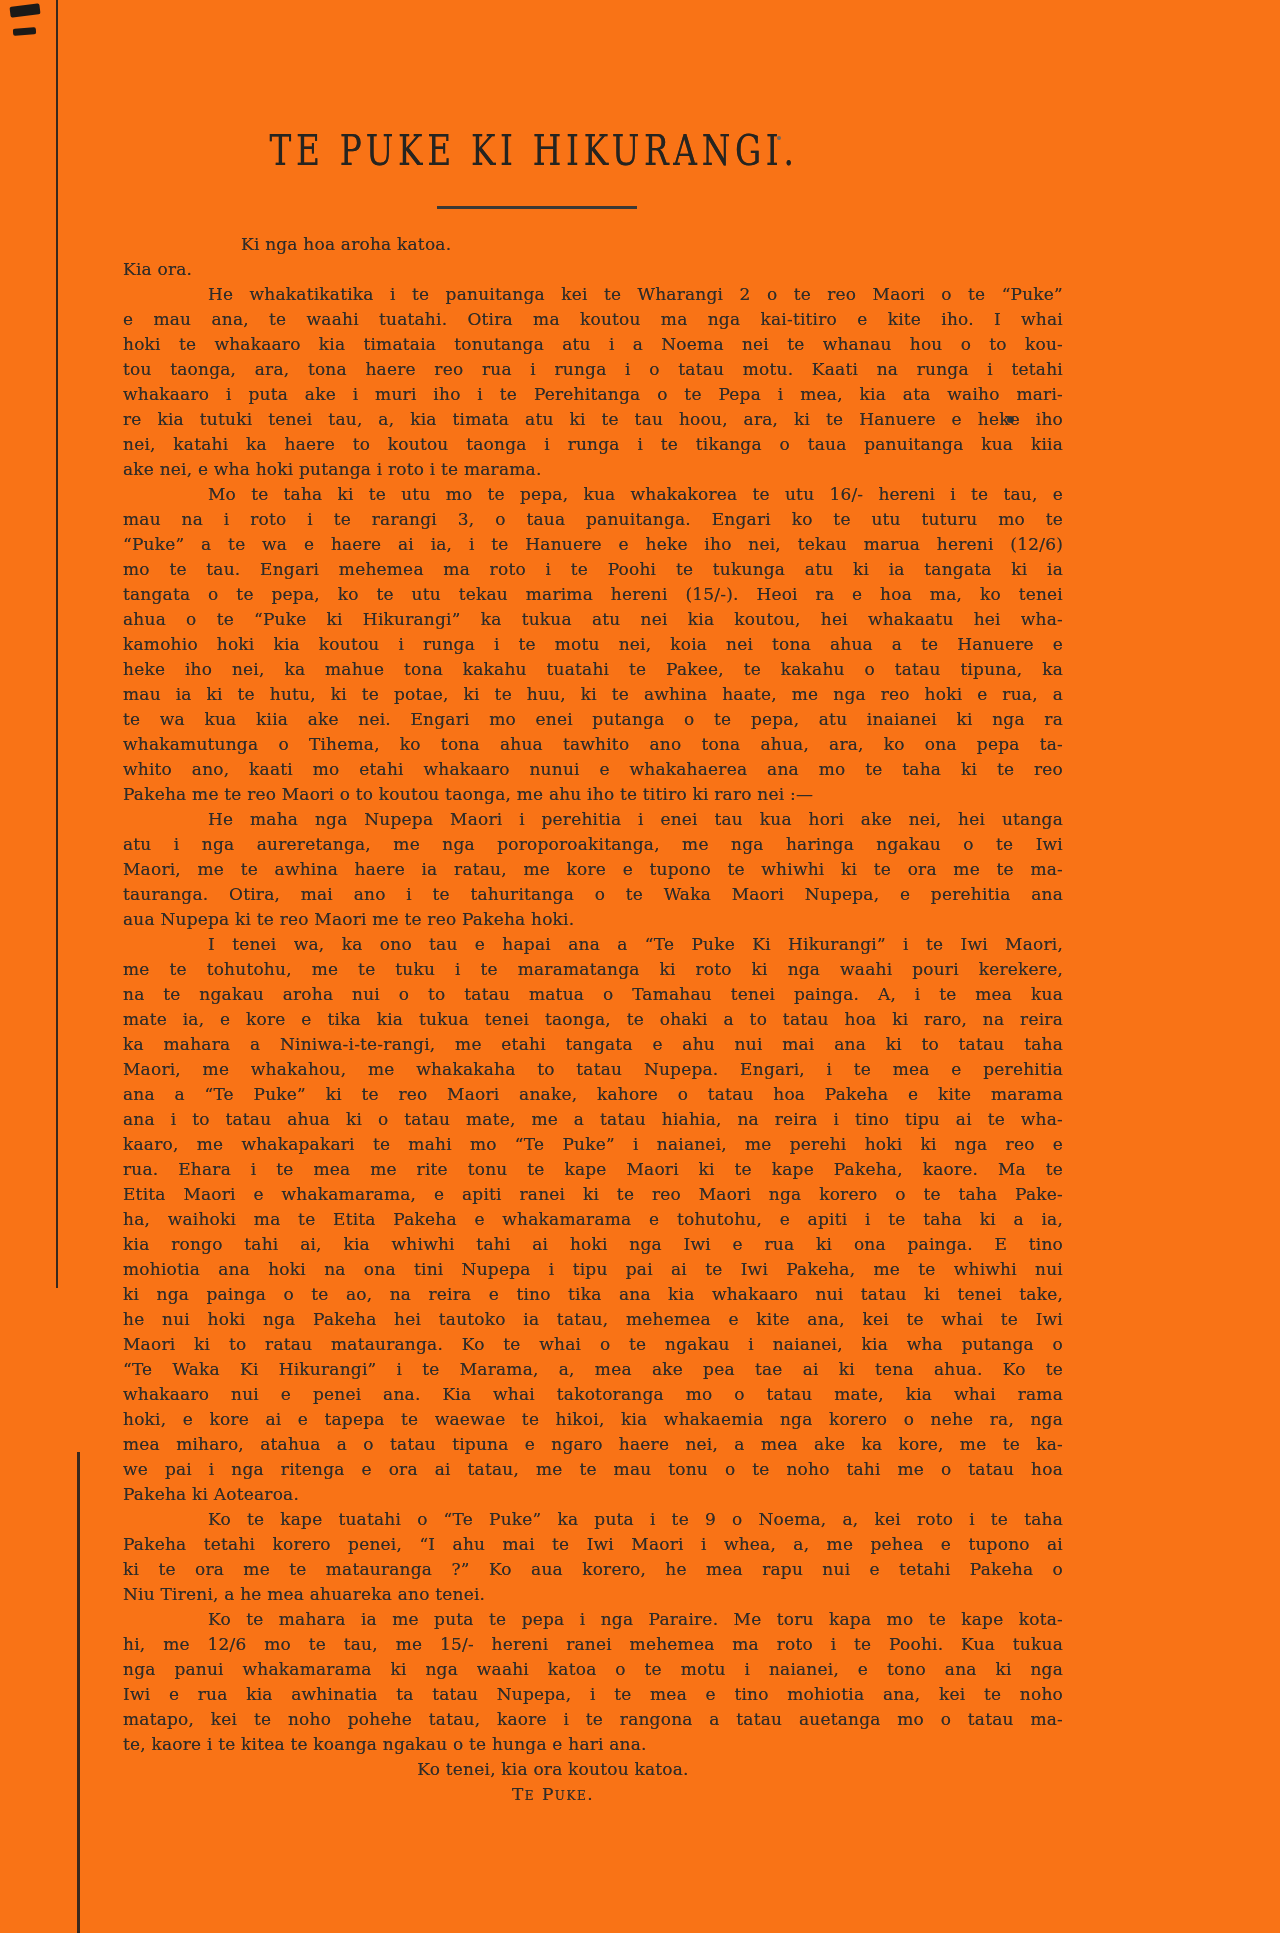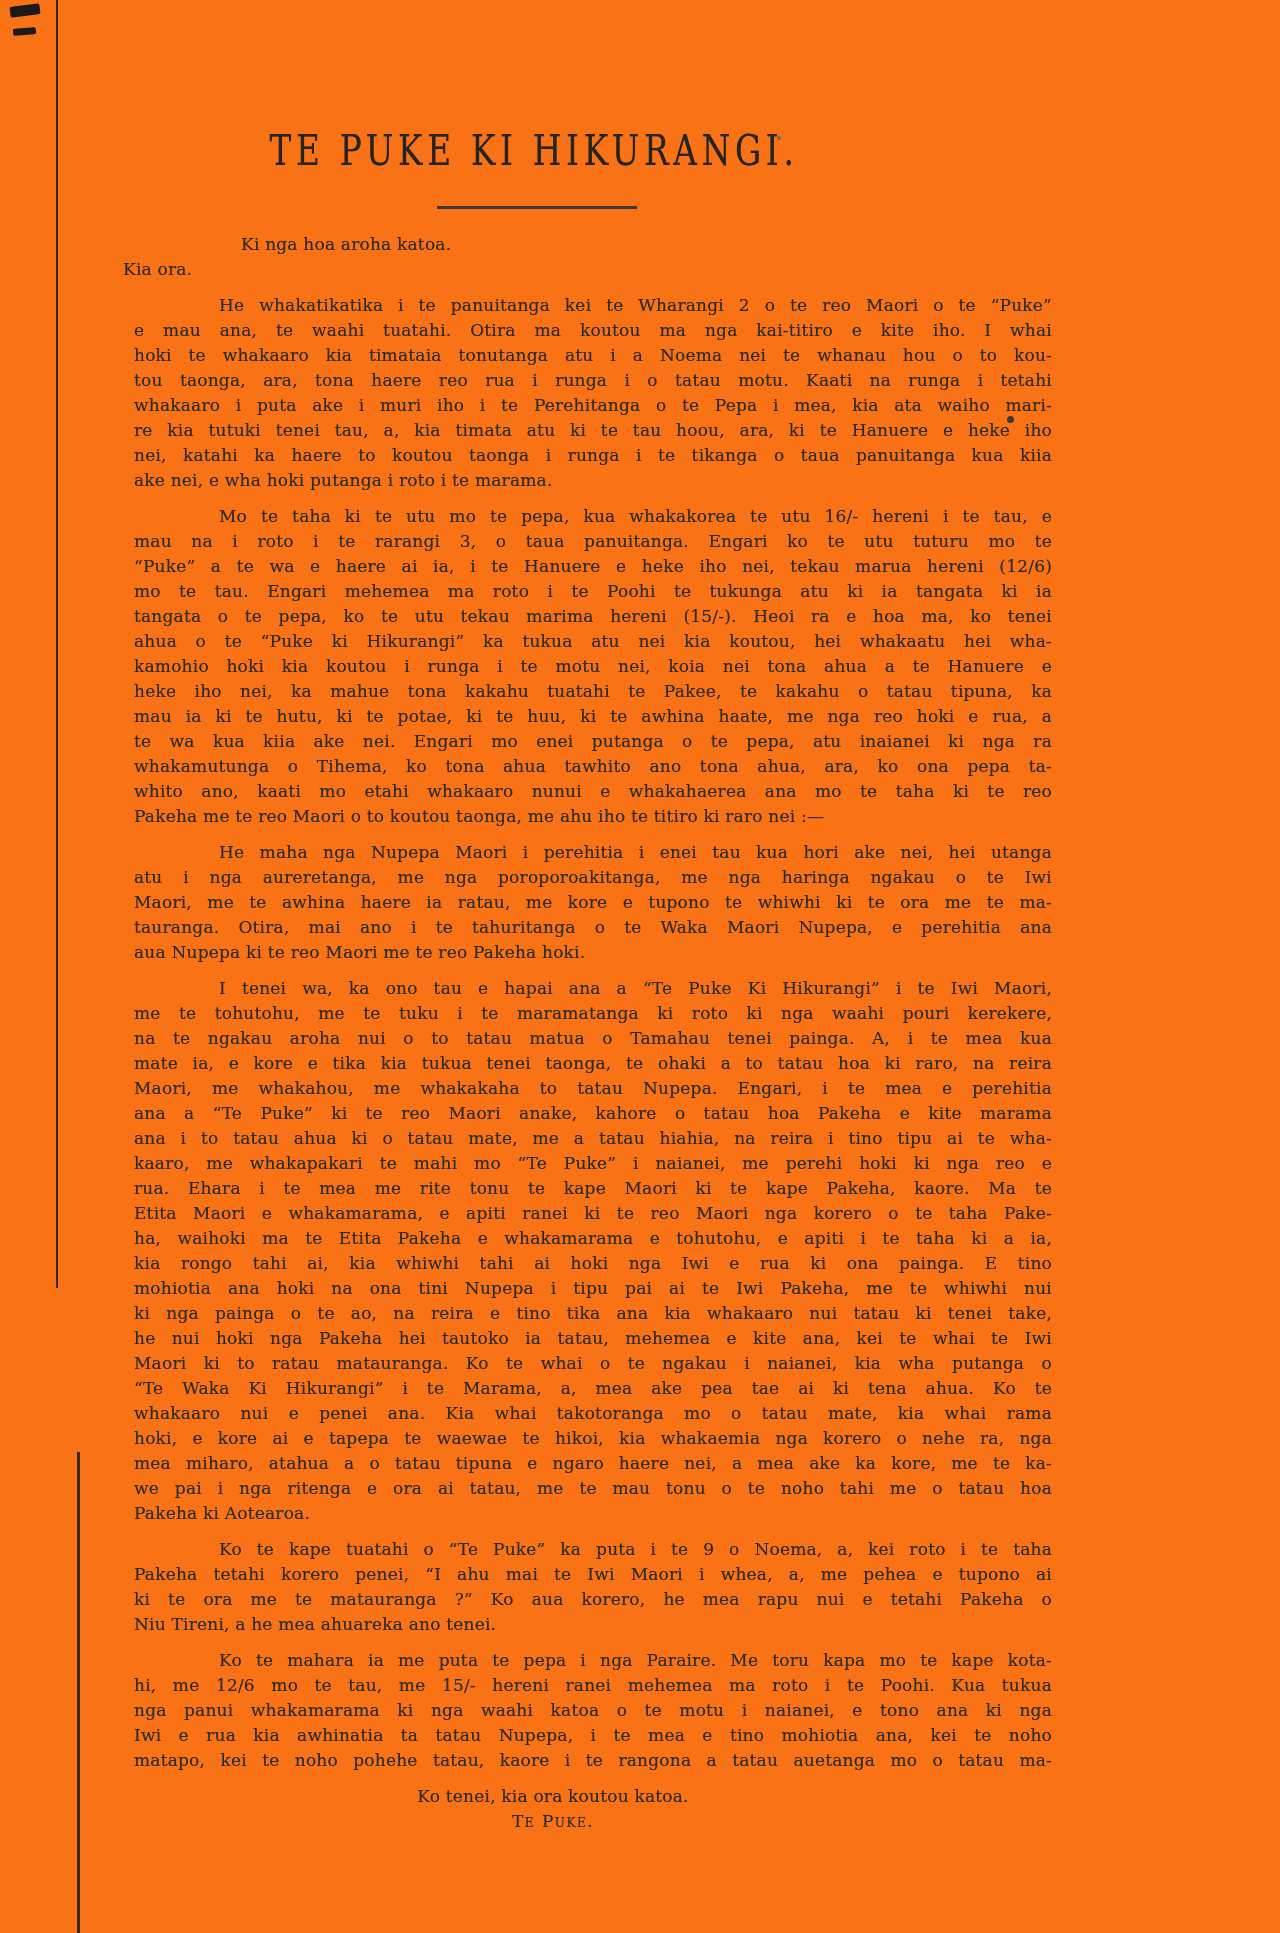--- a/index.html
+++ b/index.html
@@ -53,21 +53,21 @@
     position: absolute; left: 123px; top: 232px; width: 940px;
     font-size: 17px;
     line-height: 25px;
     letter-spacing: 0.2px;
     color: #2e2c29;
     text-shadow: 0 0 0.55px rgba(45,42,38,.55);
   }
   .salutation { padding-left: 118px; }
   .greeting   { width: 740px; }
 
-  .para { margin: 11px; }
+  .para { margin: 0; }
   .line {
     height: 25px;
     line-height: 25px;
     overflow: hidden;
     text-align: justify;
     text-align-last: justify;
   }
   .line.first { text-indent: 85px; }
   .line.last  { text-align-last: left; }
 
@@ -126,20 +126,21 @@
           <div class="line">atu i nga aureretanga, me nga poroporoakitanga, me nga haringa ngakau o te Iwi</div>
           <div class="line">Maori, me te awhina haere ia ratau, me kore e tupono te whiwhi ki te ora me te ma-</div>
           <div class="line">tauranga.  Otira, mai ano i te tahuritanga o te Waka Maori Nupepa, e perehitia ana</div>
           <div class="line last">aua Nupepa ki te reo Maori me te reo Pakeha hoki.</div>
         </div>
         <div class="para">
           <div class="line first">I tenei wa, ka ono tau e hapai ana a “Te Puke Ki Hikurangi” i te Iwi Maori,</div>
           <div class="line">me te tohutohu, me te tuku i te maramatanga ki roto ki nga waahi pouri kerekere,</div>
           <div class="line">na te ngakau aroha nui o to tatau matua o Tamahau tenei painga.  A, i te mea kua</div>
           <div class="line">mate ia, e kore e tika kia tukua tenei taonga, te ohaki a to tatau hoa ki raro, na reira</div>
+          <div class="line">ka mahara a Niniwa-i-te-rangi, me etahi tangata e ahu nui mai ana ki to tatau taha</div>
           <div class="line">Maori, me whakahou, me whakakaha to tatau Nupepa.  Engari, i te mea e perehitia</div>
           <div class="line">ana a “Te Puke” ki te reo Maori anake, kahore o tatau hoa Pakeha e kite marama</div>
           <div class="line">ana i to tatau ahua ki o tatau mate, me a tatau hiahia, na reira i tino tipu ai te wha-</div>
           <div class="line">kaaro, me whakapakari te mahi mo “Te Puke” i naianei, me perehi hoki ki nga reo e</div>
           <div class="line">rua.  Ehara i te mea me rite tonu te kape Maori ki te kape Pakeha, kaore.  Ma te</div>
           <div class="line">Etita Maori e whakamarama, e apiti ranei ki te reo Maori nga korero o te taha Pake-</div>
           <div class="line">ha, waihoki ma te Etita Pakeha e whakamarama e tohutohu, e apiti i te taha ki a ia,</div>
           <div class="line">kia rongo tahi ai, kia whiwhi tahi ai hoki nga Iwi e rua ki ona painga.  E tino</div>
           <div class="line">mohiotia ana hoki na ona tini Nupepa i tipu pai ai te Iwi Pakeha, me te whiwhi nui</div>
           <div class="line">ki nga painga o te ao, na reira e tino tika ana kia whakaaro nui tatau ki tenei take,</div>
@@ -157,19 +158,20 @@
           <div class="line">Pakeha tetahi korero penei, “I ahu mai te Iwi Maori i whea, a, me pehea e tupono ai</div>
           <div class="line">ki te ora me te matauranga ?”  Ko aua korero, he mea rapu nui e tetahi Pakeha o</div>
           <div class="line last">Niu Tireni, a he mea ahuareka ano tenei.</div>
         </div>
         <div class="para">
           <div class="line first">Ko te mahara ia me puta te pepa i nga Paraire.  Me toru kapa mo te kape kota-</div>
           <div class="line">hi, me 12/6 mo te tau, me 15/- hereni ranei mehemea ma roto i te Poohi.  Kua tukua</div>
           <div class="line">nga panui whakamarama ki nga waahi katoa o te motu i naianei, e tono ana ki nga</div>
           <div class="line">Iwi e rua kia awhinatia ta tatau Nupepa, i te mea e tino mohiotia ana, kei te noho</div>
           <div class="line">matapo, kei te noho pohehe tatau, kaore i te rangona a tatau auetanga mo o tatau ma-</div>
+          <div class="line last">te, kaore i te kitea te koanga ngakau o te hunga e hari ana.</div>
         </div>
       </div>
     <div class="closing">Ko tenei, kia ora koutou katoa.</div>
     <div class="signature">Te Puke.</div>
   </div>
 
 </div>
 
 </body></html>

